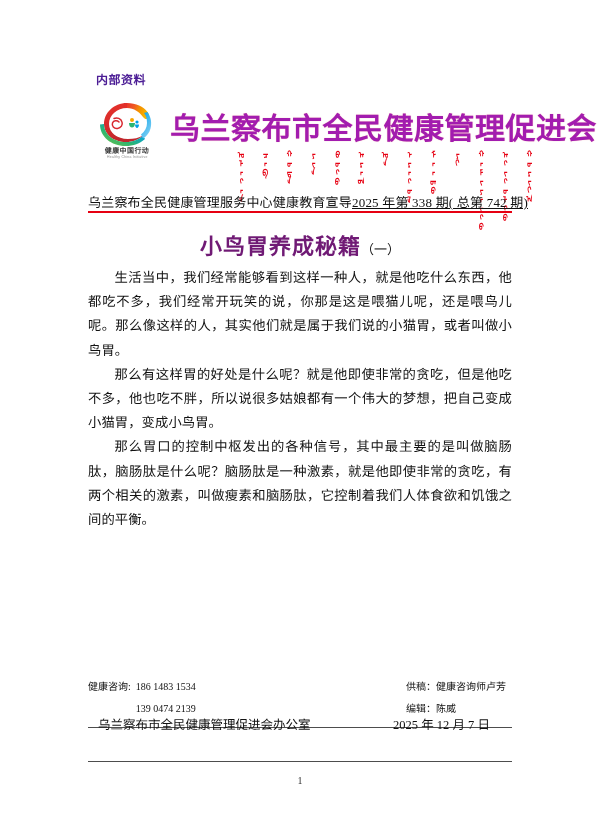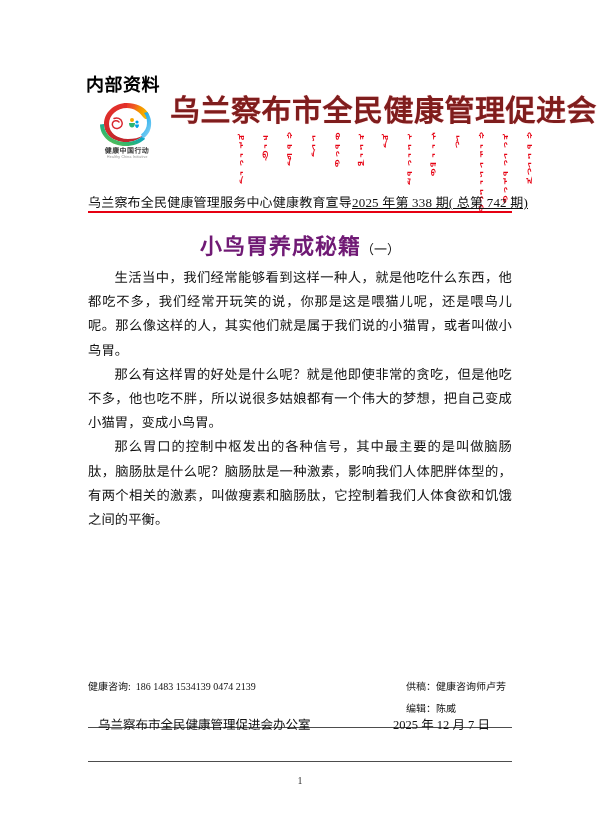--- a/index.html
+++ b/index.html
@@ -18,27 +18,27 @@
     position: relative;
     width: 600px;
     height: 839px;
     background: #ffffff;
     box-sizing: border-box;
   }
 
   
   .internal-notice {
     position: absolute;
-    left: 86px;
+    left: 96px;
     top: 70px;
     font-family: "Liberation Sans", "DejaVu Sans", sans-serif;
     font-weight: bold;
-    font-size: 18px;
+    font-size: 12px;
     letter-spacing: 0.5px;
-    color: #000000;
+    color: #4c1d95;
   }
 
   
   .masthead {
     position: absolute;
     left: 88px;
     top: 96px;
     width: 424px;
     height: 92px;
     display: flex;
@@ -86,24 +86,25 @@
     flex-direction: column;
     align-items: center;
     justify-content: flex-start;
     padding-left: 4px;
   }
   .org-title {
     font-family: "Liberation Serif", "DejaVu Serif", serif;
     font-weight: bold;
     font-size: 30px;
     line-height: 1;
-    color: #7f1d1d;
+    color: #a21caf;
     letter-spacing: 0.5px;
     white-space: nowrap;
     text-shadow: 0 0 1px rgba(230,0,18,0.35);
+    margin-top: 18px;
   }
   .mongolian-row {
     margin-top: 5px;
     height: 42px;
     width: 298px;
     display: flex;
     align-items: flex-start;
     justify-content: space-between;
     color: #e60012;
   }
@@ -207,21 +208,21 @@
     justify-content: space-between;
     font-size: 10px;
     line-height: 22px;
     color: #111111;
     white-space: nowrap;
   }
   .contact .col-left { display: flex; }
   .contact .label { flex: 0 0 auto; }
   .contact .nums {
     display: flex;
-    flex-direction: row;
+    flex-direction: column;
     padding-left: 5px;
   }
   .contact .col-right {
     display: flex;
     flex-direction: column;
     padding-right: 6px;
   }
 
   .rule-gray.contact-rule { top: 727px; }
   .rule-gray.bottom-rule  { top: 761px; }
@@ -338,21 +339,21 @@
 
   <div class="rule-red top"></div>
 
   <div class="article-title">
     <span class="main">小鸟胃养成秘籍</span><span class="sub">（一）</span>
   </div>
 
   <div class="body-text">
     <p>生活当中，我们经常能够看到这样一种人，就是他吃什么东西，他都吃不多，我们经常开玩笑的说，你那是这是喂猫儿呢，还是喂鸟儿呢。那么像这样的人，其实他们就是属于我们说的小猫胃，或者叫做小鸟胃。</p>
     <p>那么有这样胃的好处是什么呢？就是他即使非常的贪吃，但是他吃不多，他也吃不胖，所以说很多姑娘都有一个伟大的梦想，把自己变成小猫胃，变成小鸟胃。</p>
-    <p>那么胃口的控制中枢发出的各种信号，其中最主要的是叫做脑肠肽，脑肠肽是什么呢？脑肠肽是一种激素，影响我们人体肥胖体型的，有两个相关的激素，叫做瘦素和脑肠肽，它控制着我们人体食欲和饥饿之间的平衡。</p>
+    <p>那么胃口的控制中枢发出的各种信号，其中最主要的是叫做脑肠肽，脑肠肽是什么呢？脑肠肽是一种激素，就是他即使非常的贪吃，有两个相关的激素，叫做瘦素和脑肠肽，它控制着我们人体食欲和饥饿之间的平衡。</p>
   </div>
 
   <div class="contact">
     <div class="col-left">
       <span class="label">健康咨询:</span>
       <span class="nums">
         <span>186 1483 1534</span>
         <span>139 0474 2139</span>
       </span>
     </div>

